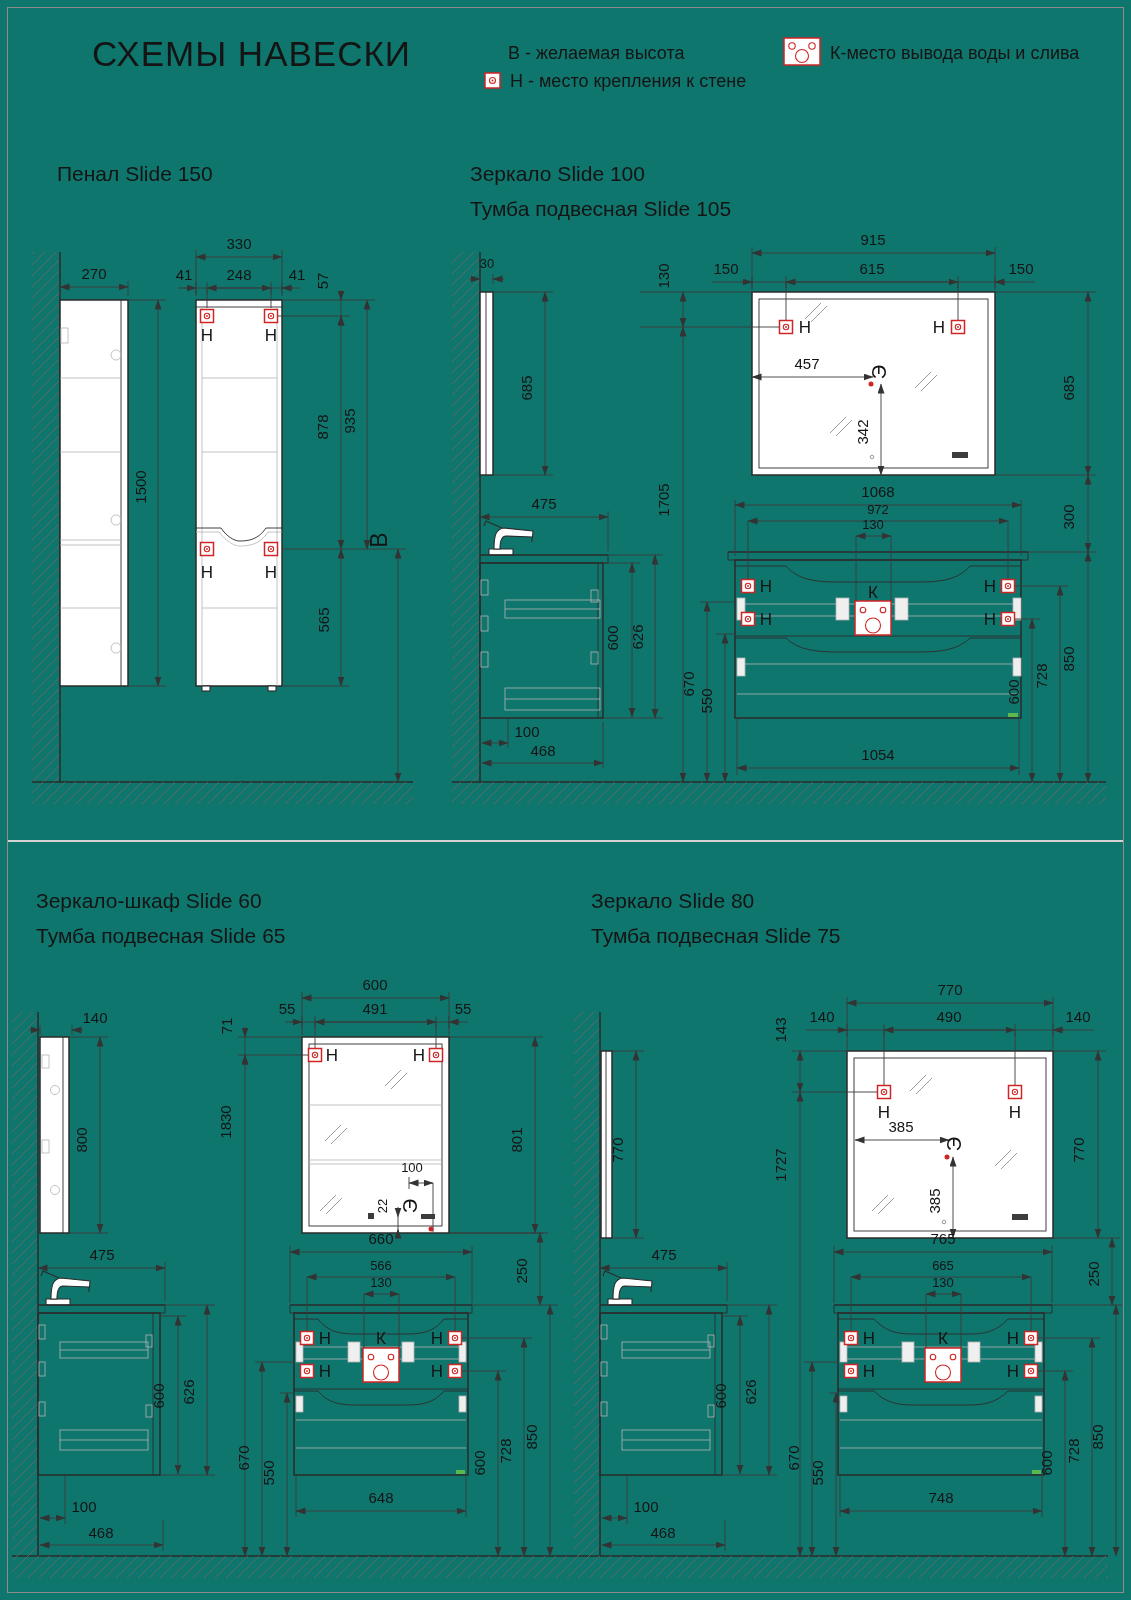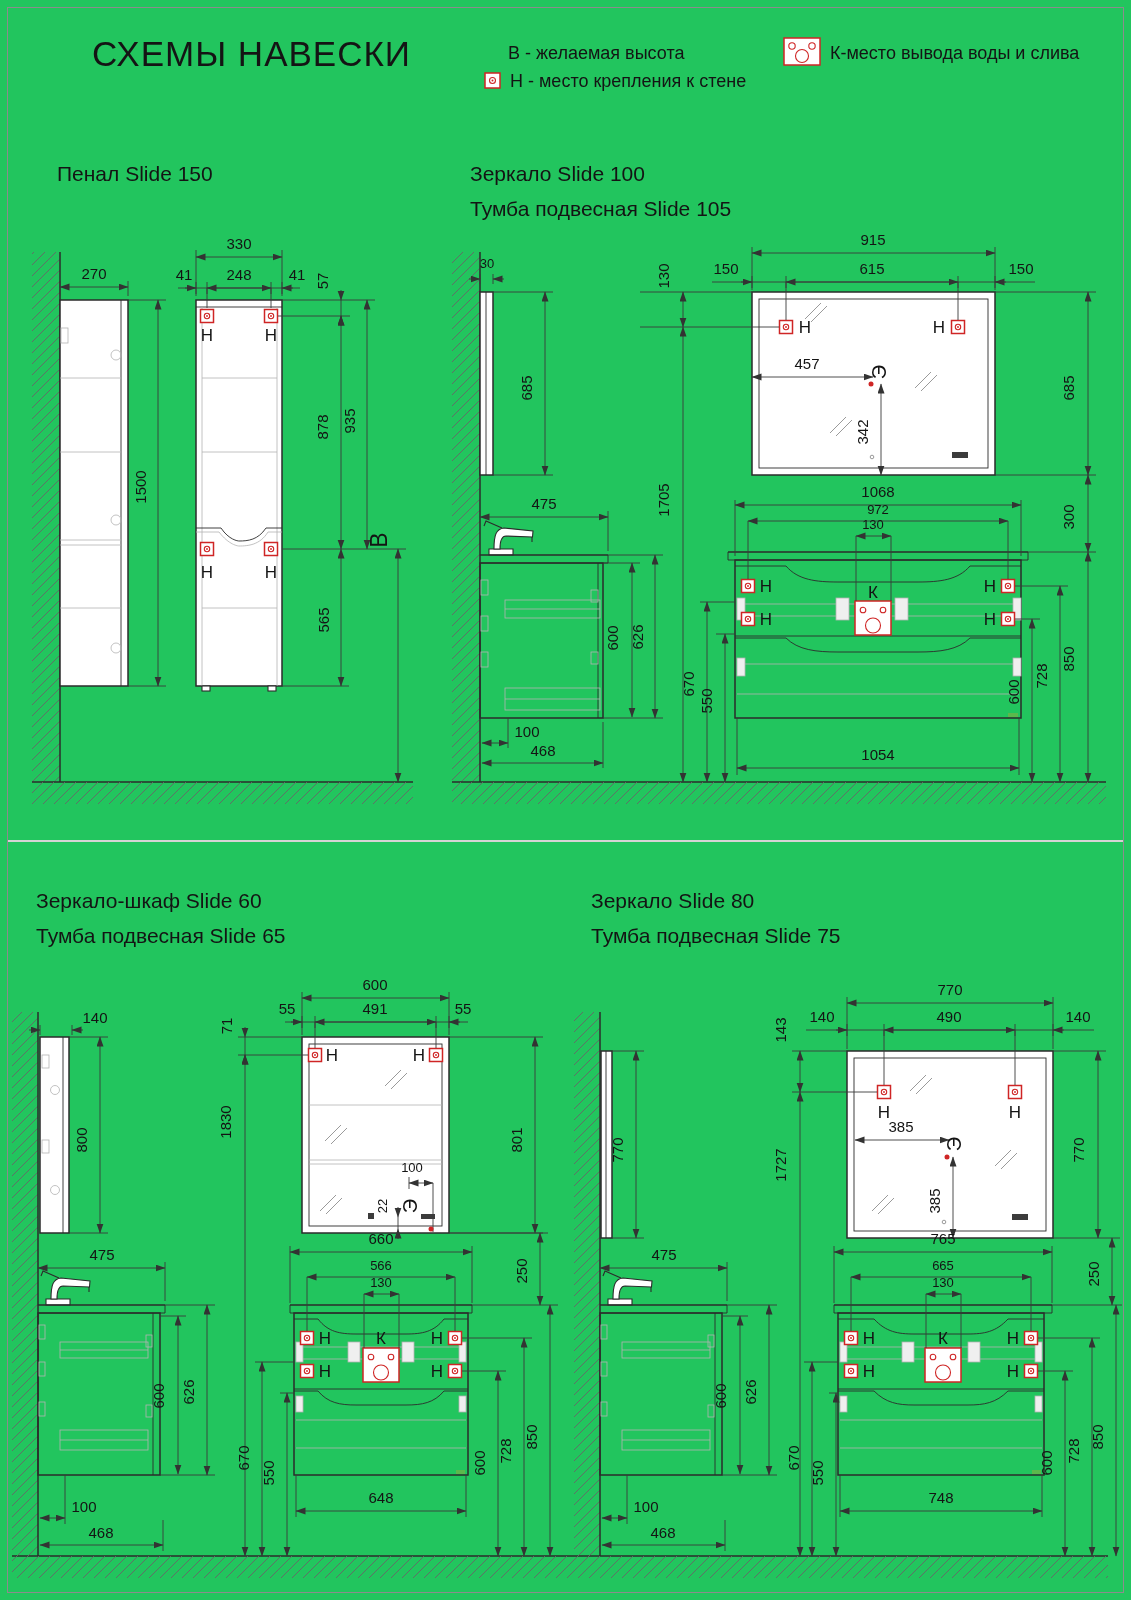--- a/index.html
+++ b/index.html
@@ -1,16 +1,16 @@
 <!DOCTYPE html>
 <html><head>
 <meta charset="utf-8">
 <style>
   html,body{margin:0;padding:0;background:#e8e8e8;}
-  .page{position:relative;width:1131px;height:1600px;background:#22c55e;margin:0 auto;overflow:hidden;
+  .page{position:relative;width:1131px;height:1600px;background:#0f766e;margin:0 auto;overflow:hidden;
         font-family:"Liberation Sans",sans-serif;}
   svg{position:absolute;left:0;top:0;}
   svg text{font-family:"Liberation Sans",sans-serif;fill:#141414;}
   .o  {stroke:#2b2b2b;stroke-width:1.5;fill:none}
   .of {stroke:#2b2b2b;stroke-width:1.5;fill:#fff}
   .o2 {stroke:#2b2b2b;stroke-width:0.9;fill:none}
   .o2f{stroke:#2b2b2b;stroke-width:1.1;fill:#fff}
   .lt {stroke:#b3b3b3;stroke-width:0.8;fill:none}
   .ltf{stroke:#b3b3b3;stroke-width:0.8;fill:#efefef}
   .lt2{stroke:#8f8f8f;stroke-width:0.9;fill:none}

